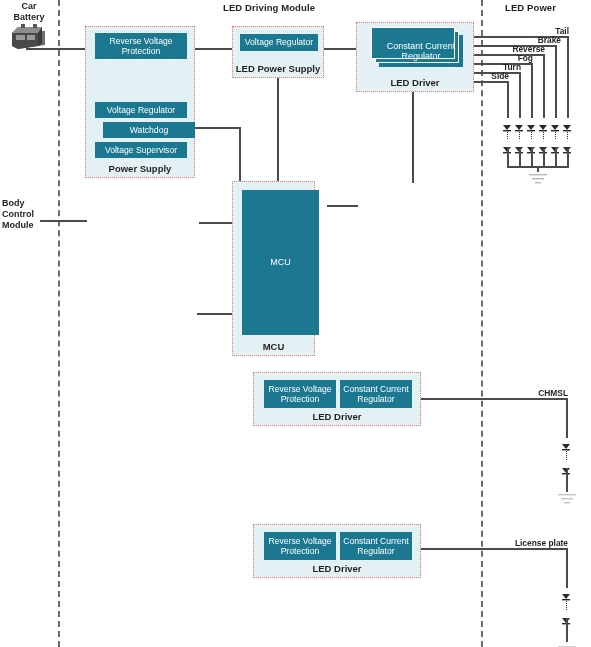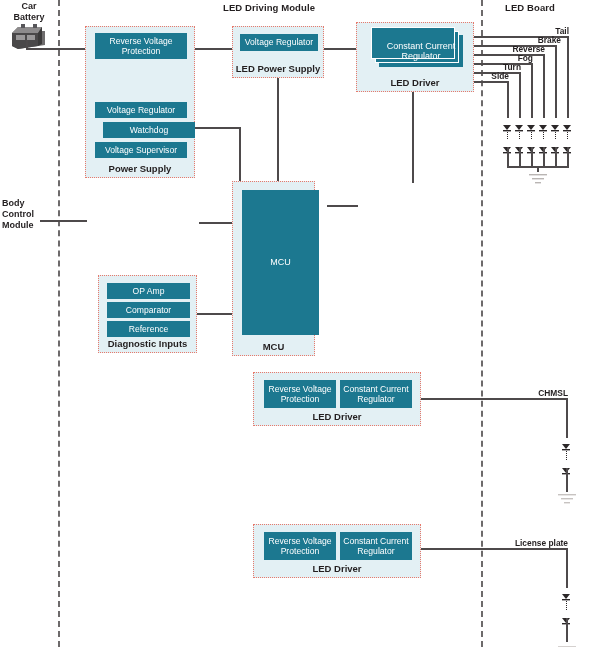--- a/index.html
+++ b/index.html
@@ -129,21 +129,21 @@
 </style>
 </head>
 <body>
 
 <div id="stage">
 
   <div class="divider" style="left:58px;"></div>
   <div class="divider" style="left:481px;"></div>
 
   <div class="sec-label" style="left:223px; top:2px;">LED Driving Module</div>
-  <div class="sec-label" style="left:505px; top:2px;">LED Board</div>
+  <div class="sec-label" style="left:505px; top:2px;">LED Power</div>
 
   <div class="side-label" style="left:6px; top:1px; width:46px; text-align:center;">
     <div>Car</div>
     <div>Battery</div>
   </div>
   <div class="battery" style="left:8px; top:22px;">
     <svg width="38" height="28" viewBox="0 0 38 28">
       <polygon points="4,11 10,5 34,5 34,9 37,9 37,23 10,27 4,24" fill="#6e6c6d"></polygon>
       <polygon points="4,11 30,11 30,24 10,27 4,24" fill="#4a4849"></polygon>
       <polygon points="4,11 10,5 34,5 30,11" fill="#8d8b8c"></polygon>
@@ -189,26 +189,20 @@
 
   <div class="group" style="left:356px; top:22px; width:118px; height:70px;">
     <div class="blk stack big" style="left:22px; top:12px; width:84px; height:32px;">Constant Current Regulator</div>
     <div class="group-caption">LED Driver</div>
   </div>
 
   <div class="wire-v" style="left:412px; top:92px; height:91px;"></div>
 
   <div class="wire-h" style="left:199px; top:222px; width:34px;"></div>
 
-  <div class="group" style="left:98px; top:275px; width:99px; height:78px;">
-    <div class="blk" style="left:8px; top:7px; width:83px; height:16px;">OP Amp</div>
-    <div class="blk" style="left:8px; top:26px; width:83px; height:16px;">Comparator</div>
-    <div class="blk" style="left:8px; top:45px; width:83px; height:16px;">Reference</div>
-    <div class="group-caption">Diagnostic Inputs</div>
-  </div>
   <div class="wire-h" style="left:197px; top:313px; width:36px;"></div>
 
   <div class="group" style="left:232px; top:181px; width:83px; height:175px;">
     <div class="blk big" style="left:9px; top:8px; width:77px; height:145px;">MCU</div>
     <div class="group-caption">MCU</div>
   </div>
 
   <div class="wire-h" style="left:327px; top:205px; width:31px;"></div>
 
 

